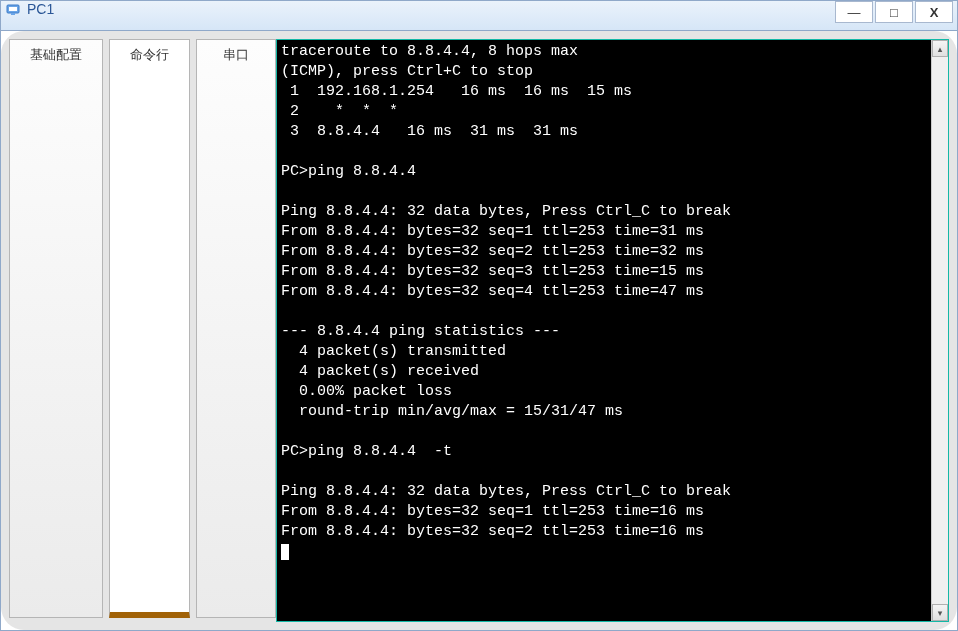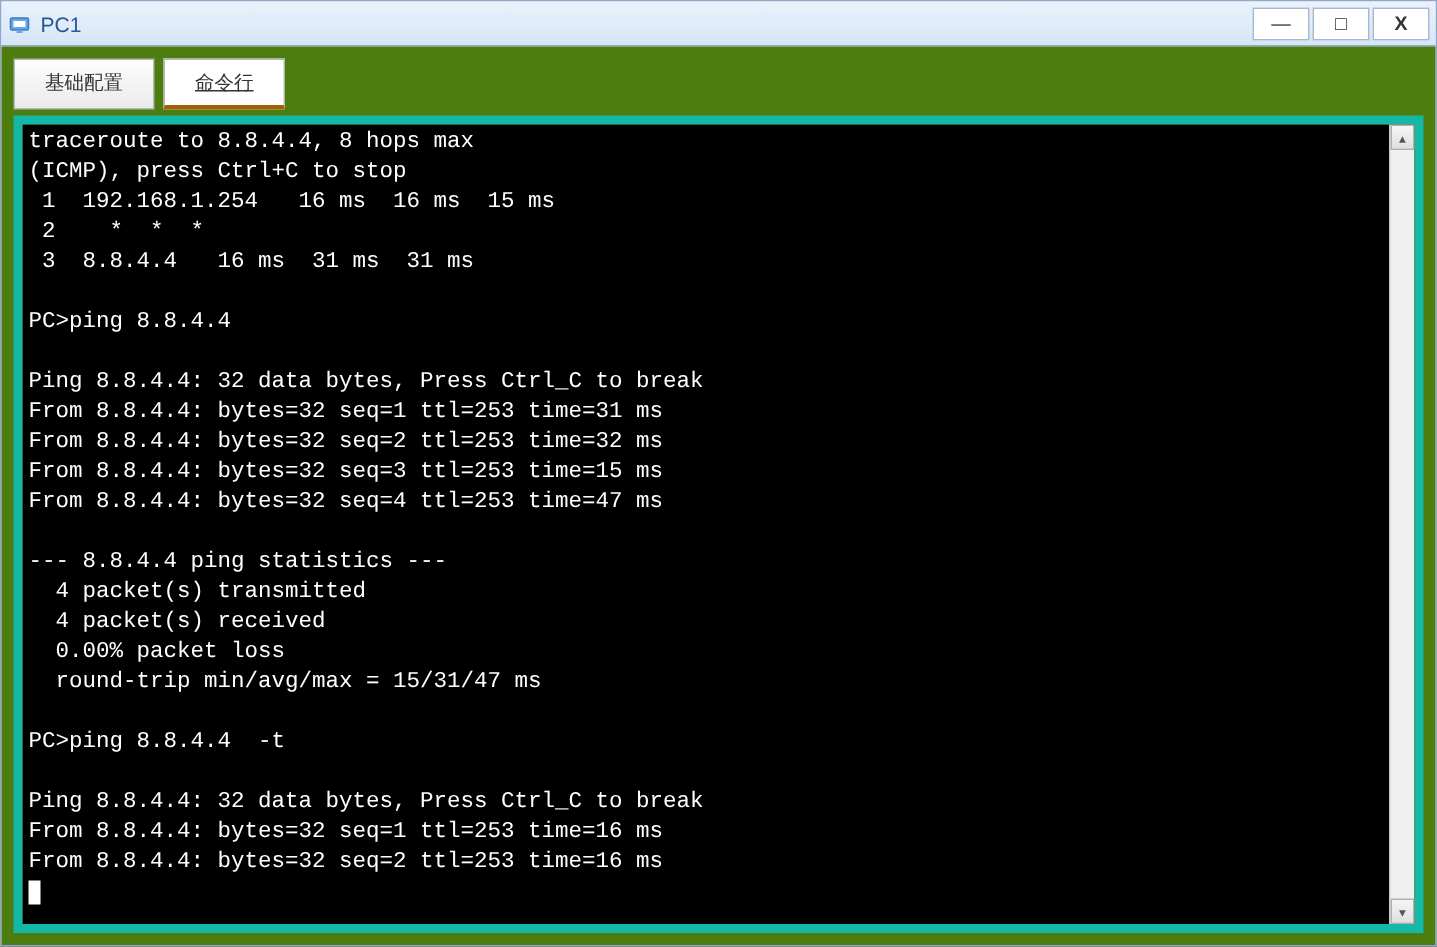--- a/index.html
+++ b/index.html
@@ -18,21 +18,20 @@
       width: 100%;
       height: 100%;
       border: 1px solid #8fa8c9;
       display: flex;
       flex-direction: column;
     }
     .titlebar {
       background: linear-gradient(to bottom, #eaf2fb, #d6e6f7);
       height: 30px;
       display: flex;
-      align-items: center;
       padding: 0 4px;
       border-bottom: 1px solid #8fa8c9;
     }
     .titlebar-icon {
       width: 16px;
       height: 16px;
       margin-right: 6px;
       display: flex;
       align-items: center;
       justify-content: center;
@@ -59,48 +58,48 @@
       color: #333;
       cursor: pointer;
     }
     .window-btn.close {
       font-weight: bold;
     }
     .content-area {
       flex: 1;
       padding: 8px;
       display: flex;
-      flex-direction: column;
-      background: #4d7c0f;
-      overflow: hidden;
+      flex-direction: row;
+      background: #e5e5e5;
+      overflow: hidden;
+      border-radius: 23px;
     }
     .tabs {
       display: flex;
       gap: 6px;
       margin-bottom: 4px;
     }
     .tab {
       padding: 6px 20px;
       background: linear-gradient(to bottom, #fdfdfd, #ebebeb);
       border: 1px solid #b5b5b5;
       font-size: 13px;
       color: #333;
       cursor: pointer;
       min-width: 80px;
       text-align: center;
     }
     .tab.active {
       background: #fff;
-      border-bottom: 3px solid #a16207;
-      text-decoration: underline;
+      border-bottom: 6px solid #a16207;
     }
     .terminal-container {
       flex: 1;
       position: relative;
-      border: 6px solid #14b8a6;
+      border: 1px solid #14b8a6;
       overflow: hidden;
     }
     .terminal {
       background: #000;
       color: #fff;
       font-family: "Consolas", "Courier New", monospace;
       font-size: 15px;
       line-height: 20px;
       padding: 2px 4px;
       white-space: pre;
@@ -162,20 +161,21 @@
       <div class="window-btn">—</div>
       <div class="window-btn">□</div>
       <div class="window-btn close">X</div>
     </div>
   </div>
 
   <div class="content-area">
     <div class="tabs">
       <div class="tab">基础配置</div>
       <div class="tab active">命令行</div>
+      <div class="tab">串口</div>
     </div>
 
     <div class="terminal-container">
       <div class="terminal" id="terminal">traceroute to 8.8.4.4, 8 hops max
 (ICMP), press Ctrl+C to stop
  1  192.168.1.254   16 ms  16 ms  15 ms
  2    *  *  *
  3  8.8.4.4   16 ms  31 ms  31 ms
 
 PC&gt;ping 8.8.4.4

